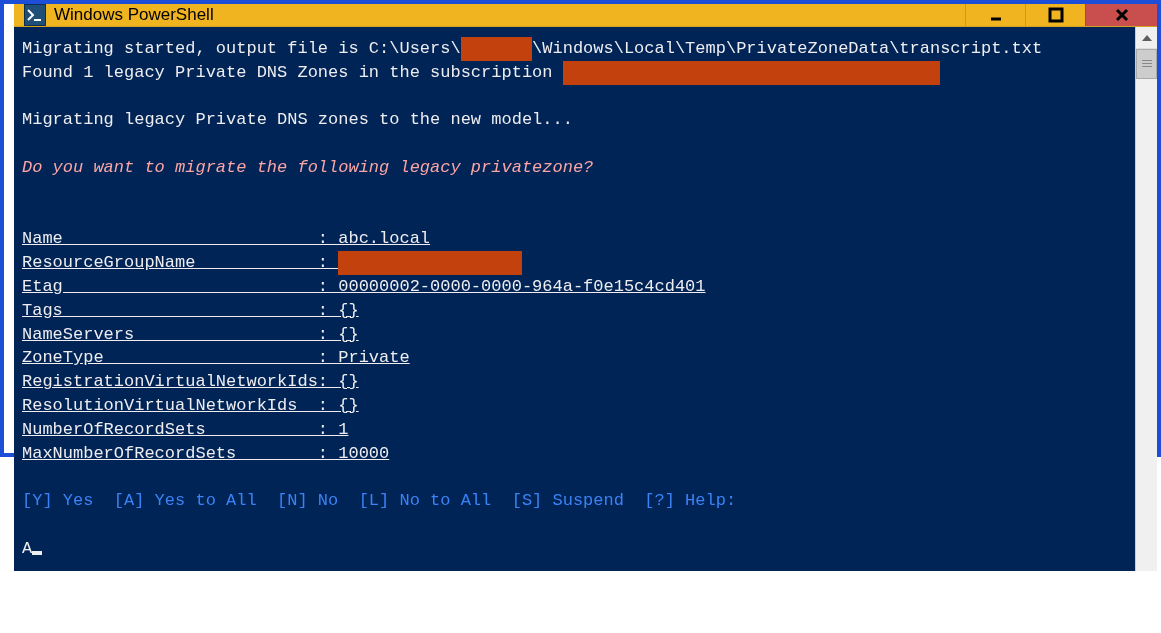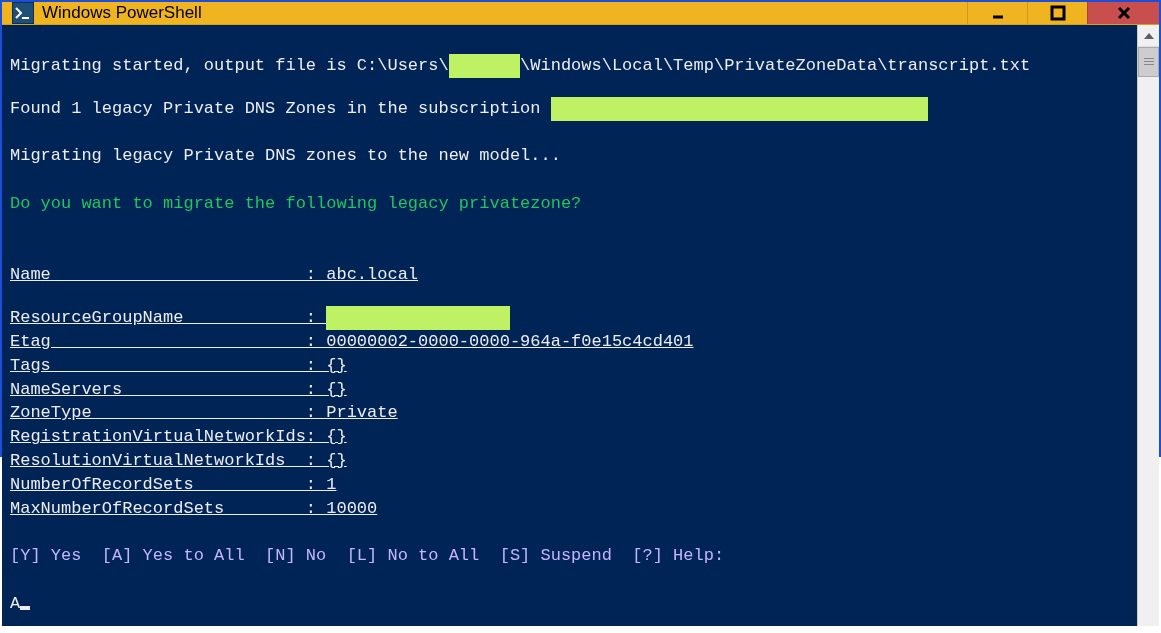--- a/index.html
+++ b/index.html
@@ -10,23 +10,24 @@
     body {
       font-family: Consolas, "Courier New", monospace;
       background: #fff;
       width: 1161px;
       height: 633px;
       overflow: hidden;
     }
     .window {
       width: 1161px;
       height: 457px;
-      border: 2px solid #1d4ed8;
+      border: 4px solid #1d4ed8;
       display: flex;
       flex-direction: column;
+      padding-left: 10px;
     }
     .titlebar {
       height: 44px;
       background: #f0b420;
       display: flex;
       align-items: center;
       justify-content: space-between;
       border-bottom: 1px solid #d4a020;
     }
     .titlebar-left {
@@ -84,31 +85,31 @@
       flex: 1;
       background: #012456;
       color: #eeedf0;
       padding: 10px 8px;
       font-size: 17px;
       line-height: 1.4;
       white-space: pre;
       overflow: hidden;
     }
     .green {
-      color: #22c55e;
+      color: #fca5a5;
+      font-style: italic;
     }
     .redact {
       display: inline-block;
-      background: #bef264;
+      background: #c2410c;
       color: transparent;
       user-select: none;
-      margin-top: 19px;
     }
     .prompt-options {
-      color: #c4b5fd;
+      color: #3b82f6;
     }
     .cursor {
       display: inline-block;
       width: 10px;
       height: 4px;
       background: #eeedf0;
       vertical-align: baseline;
       margin-left: 0px;
       position: relative;
       top: 2px;

